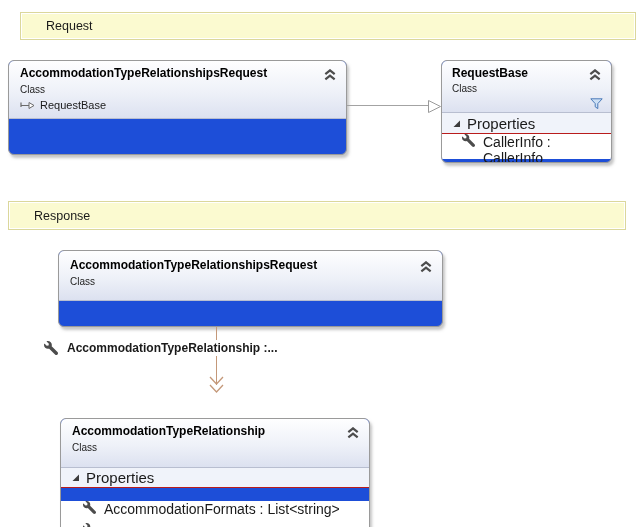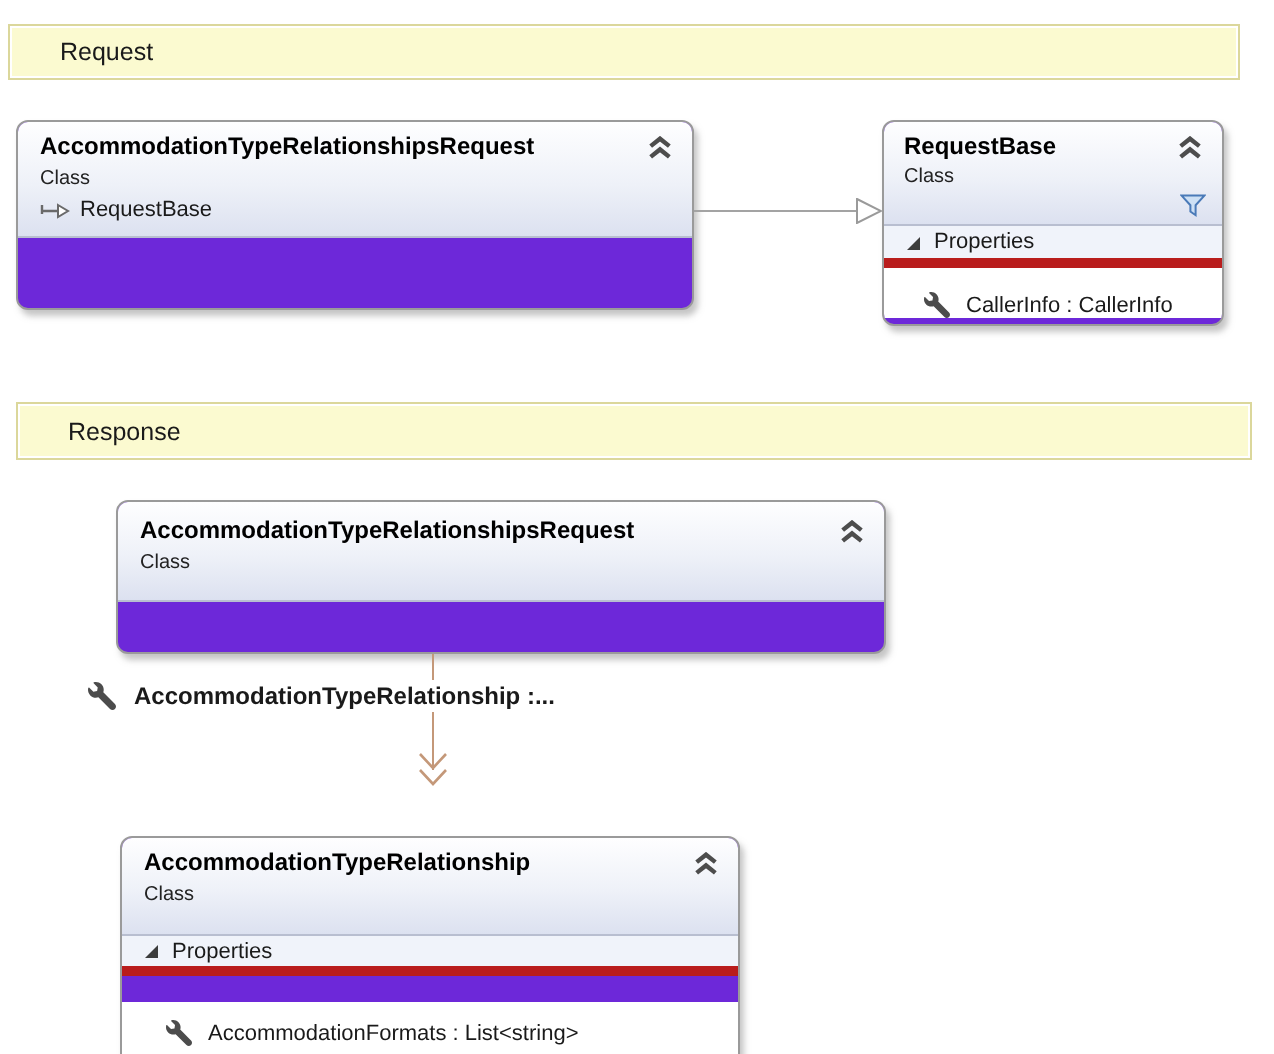--- a/index.html
+++ b/index.html
@@ -16,21 +16,21 @@
     font-size: 12.5px;
     color: #1a1a1a;
     display: flex;
     align-items: center;
     padding-left: 25px;
   }
 
   
   .cbox {
     position: absolute;
-    background: #6d28d9;
+    background: #1d4ed8;
     border: 1px solid #9a9a9a;
     border-radius: 6px;
     box-shadow: 2px 3px 3px rgba(150,150,150,0.55);
     overflow: hidden;
   }
   .cbox-header {
     position: relative;
     background: linear-gradient(180deg, #fefeff 0%, #eef1f8 55%, #dce1f0 100%);
     border-bottom: 1px solid #b8bed0;
   }
@@ -57,29 +57,29 @@
   .filter-btn { position: absolute; right: 8px; bottom: 4px; width: 13px; height: 12px; cursor: pointer; }
   .base-row {
     position: absolute;
     left: 11px; top: 38px;
     display: flex; align-items: center; gap: 5px;
     font-size: 11px; color: #1a1a1a;
   }
   .props-band {
     position: relative;
     background: #f0f3fa;
-    border-bottom: 5px solid #b91c1c;
+    border-bottom: 1px solid #b91c1c;
     display: flex; align-items: center;
-    font-size: 11px; color: #1a1a1a;
+    font-size: 15px; color: #1a1a1a;
   }
   .props-band .tri { margin-left: 10px; margin-right: 6px; display: inline-flex; }
   .prop-row {
     position: relative;
-    display: flex; align-items: flex-end;
-    font-size: 11px; color: #1a1a1a;
+    display: flex; align-items: flex-start;
+    font-size: 14px; color: #1a1a1a;
     background: #fff;
     height: 22px;
   }
   .prop-row .wrench { margin-left: 22px; margin-right: 8px; display: inline-flex; }
 
   
   .inherit-line { position: absolute; left: 347px; top: 105px; width: 82px; height: 1px; background: #a3a3a3; }
   .inherit-head { position: absolute; left: 428px; top: 99px; }
   .assoc-line { position: absolute; left: 216px; top: 327px; width: 1px; height: 58px; background: #c49879; }
   .assoc-head { position: absolute; left: 209px; top: 376px; }
@@ -92,21 +92,21 @@
     font-size: 12px; color: #1a1a1a;
     white-space: nowrap;
     font-weight: bold;
   }
 </style>
 </head>
 <body>
 
 <div class="canvas">
 
-  <div class="banner" style="left:4px; top:12px; width:616px; height:28px;">
+  <div class="banner" style="left:20px; top:12px; width:616px; height:28px;">
     <span>Request</span>
   </div>
 
   <div class="cbox" style="left:8px; top:60px; width:339px; height:95px;">
     <div class="cbox-header" style="height:58px;">
       <div class="cbox-title">AccommodationTypeRelationshipsRequest</div>
       <div class="cbox-kind">Class</div>
       <div class="base-row">
         <svg width="15" height="9" viewBox="0 0 15 9">
           <line x1="1" y1="1.5" x2="1" y2="6" stroke="#6a6a6a" stroke-width="1.2"></line>

